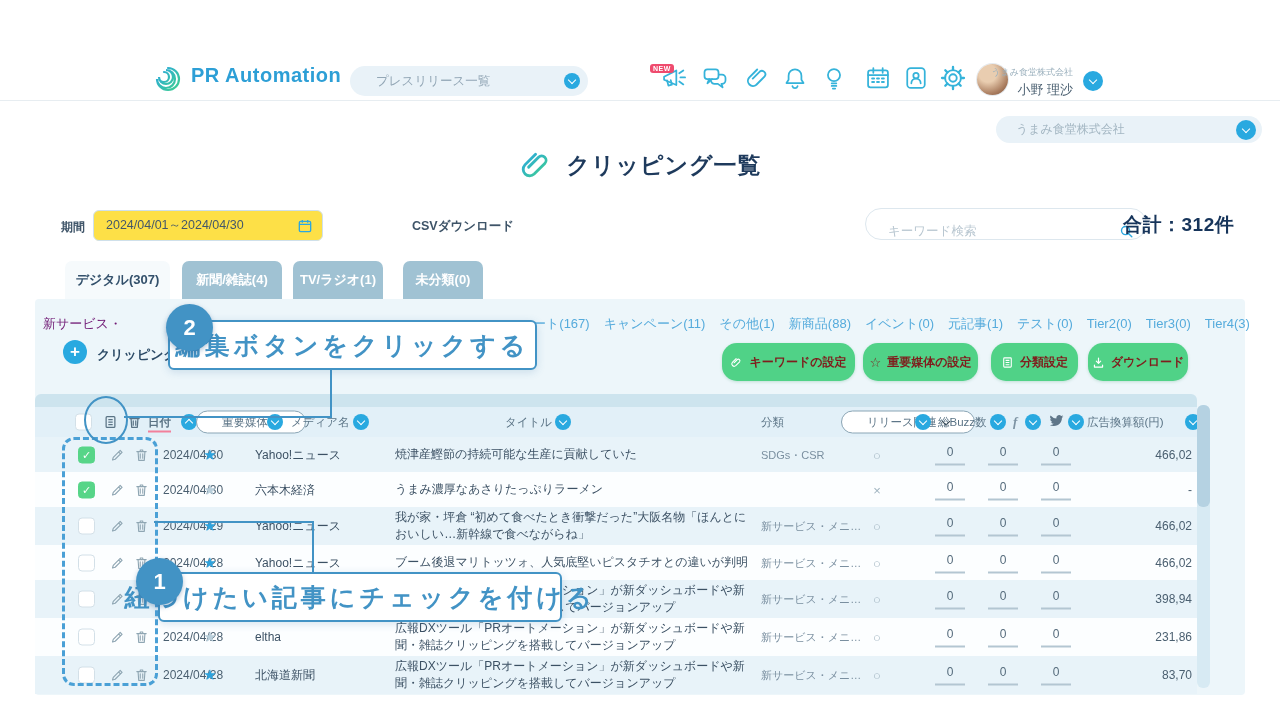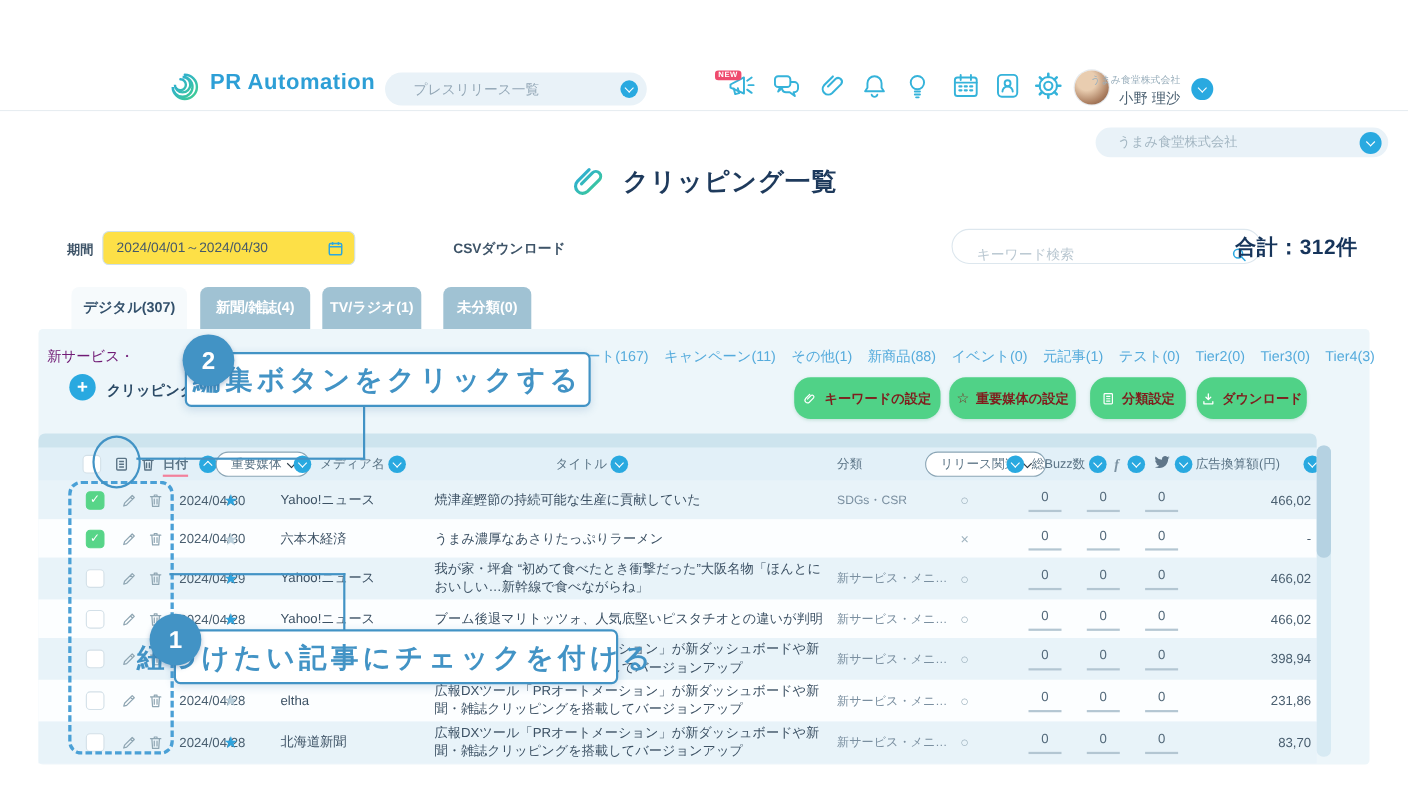--- a/index.html
+++ b/index.html
@@ -62,21 +62,21 @@
 
   .gbtn{top:343px;height:38px;border-radius:15px;background:#50d287;color:#7f1d1d;display:flex;align-items:center;
         justify-content:center;gap:6px;font-size:12px;font-weight:700;box-shadow:0 1px 3px rgba(60,160,110,.25);}
   .gbtn svg{width:13px;height:13px;}
 
   
   #table-topstrip{left:35px;top:394px;width:1162px;height:13px;background:#cde4ee;border-radius:6px 6px 0 0;}
   #thead{left:35px;top:407px;width:1162px;height:30px;background:#e2f0f8;}
   #thead .hc{position:absolute;top:50%;transform:translateY(-50%);font-size:11.5px;color:#5a7385;white-space:nowrap;}
   .selpill{display:flex;align-items:center;gap:6px;background:#fff;border:1px solid #8aa5b5;border-radius:12px;
-           padding:3px 13px;font-size:10.5px;color:#33475a;}
+           padding:3px 25px;font-size:10.5px;color:#33475a;}
   .selpill i{display:block;width:5px;height:5px;border-right:1.5px solid #2a3a46;border-bottom:1.5px solid #2a3a46;transform:rotate(45deg);margin-top:-2px;}
   #h-date span{border-bottom:2px solid #f2809b;padding-bottom:3px;font-weight:700;}
   .icon-grey{color:#8fa6b3;}
   .icon-grey svg{width:15px;height:15px;display:block;}
 
   #rows{left:35px;top:437px;width:1162px;}
   .trow{position:absolute;left:0;width:1162px;}
   .trow.tint{background:#e8f3f9;}
   .trow.plain{background:#fcfeff;}
   .trow .c{position:absolute;top:50%;transform:translateY(-50%);white-space:nowrap;}

